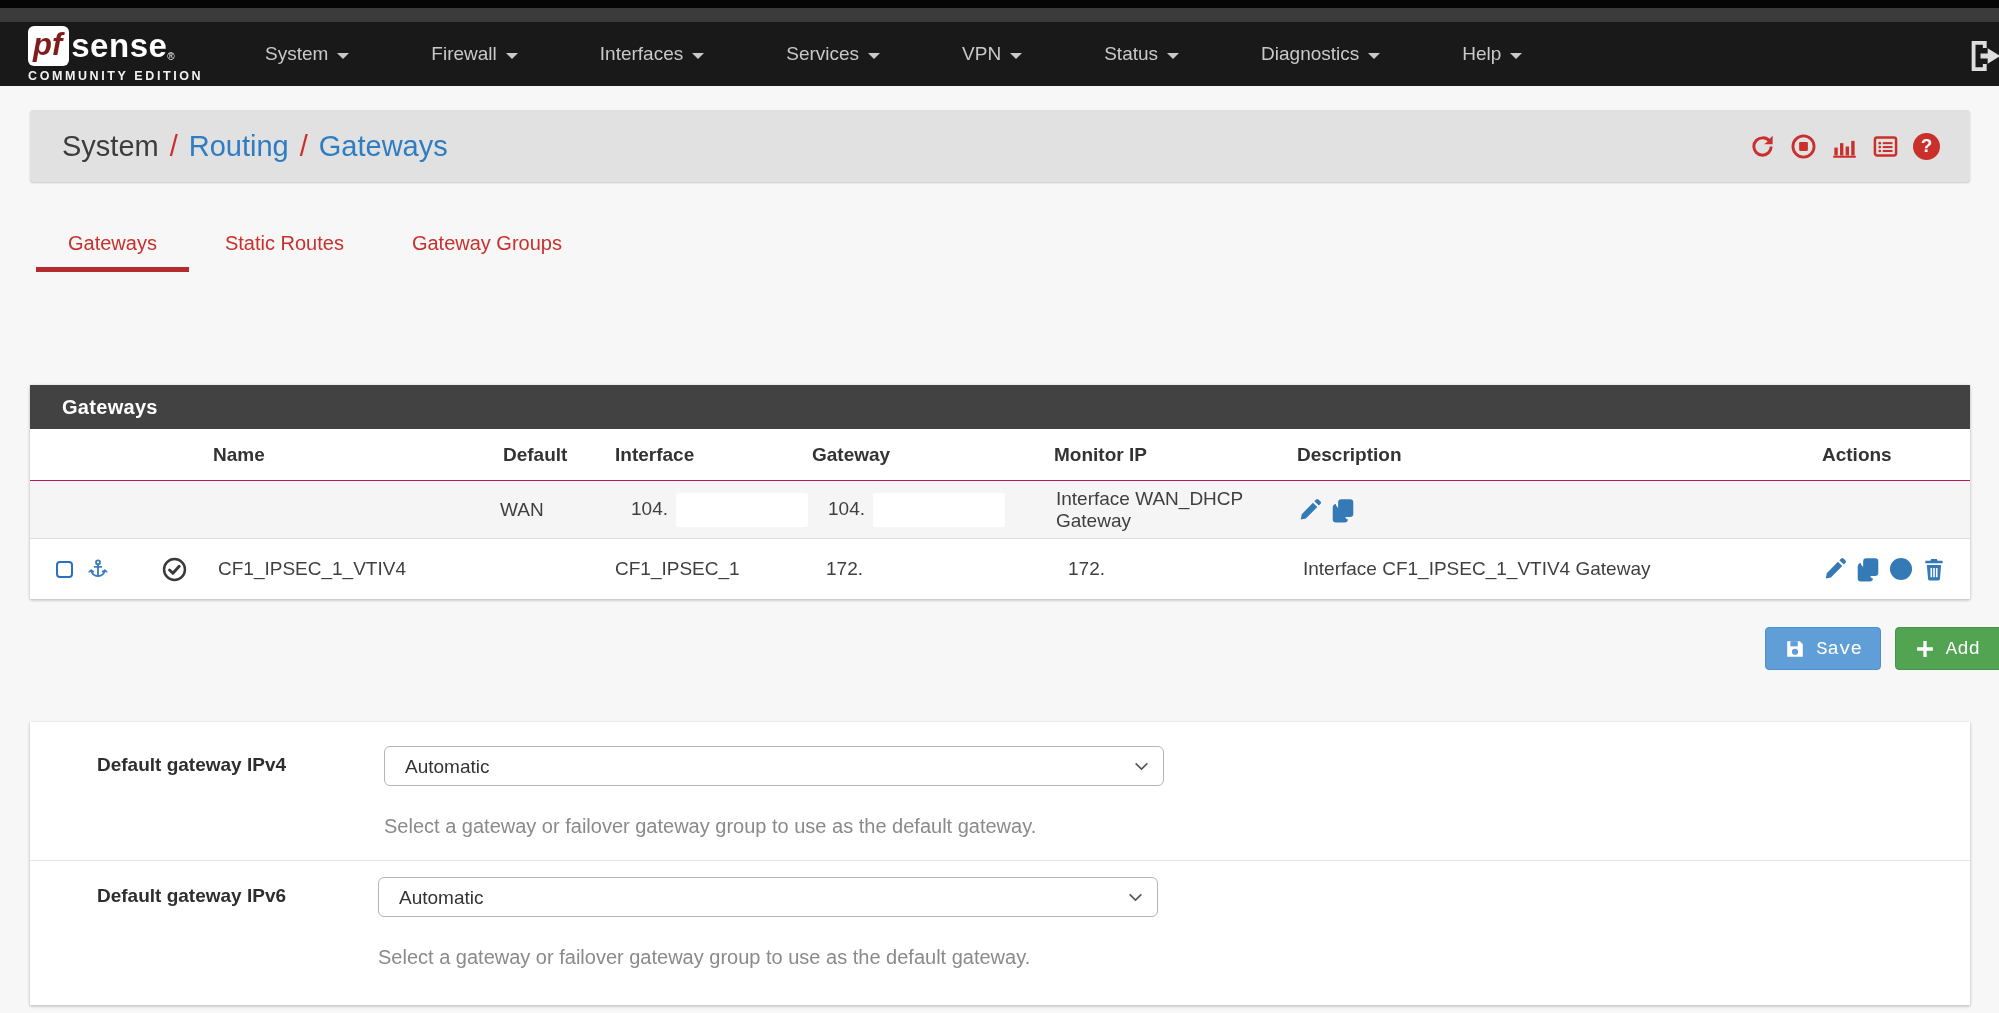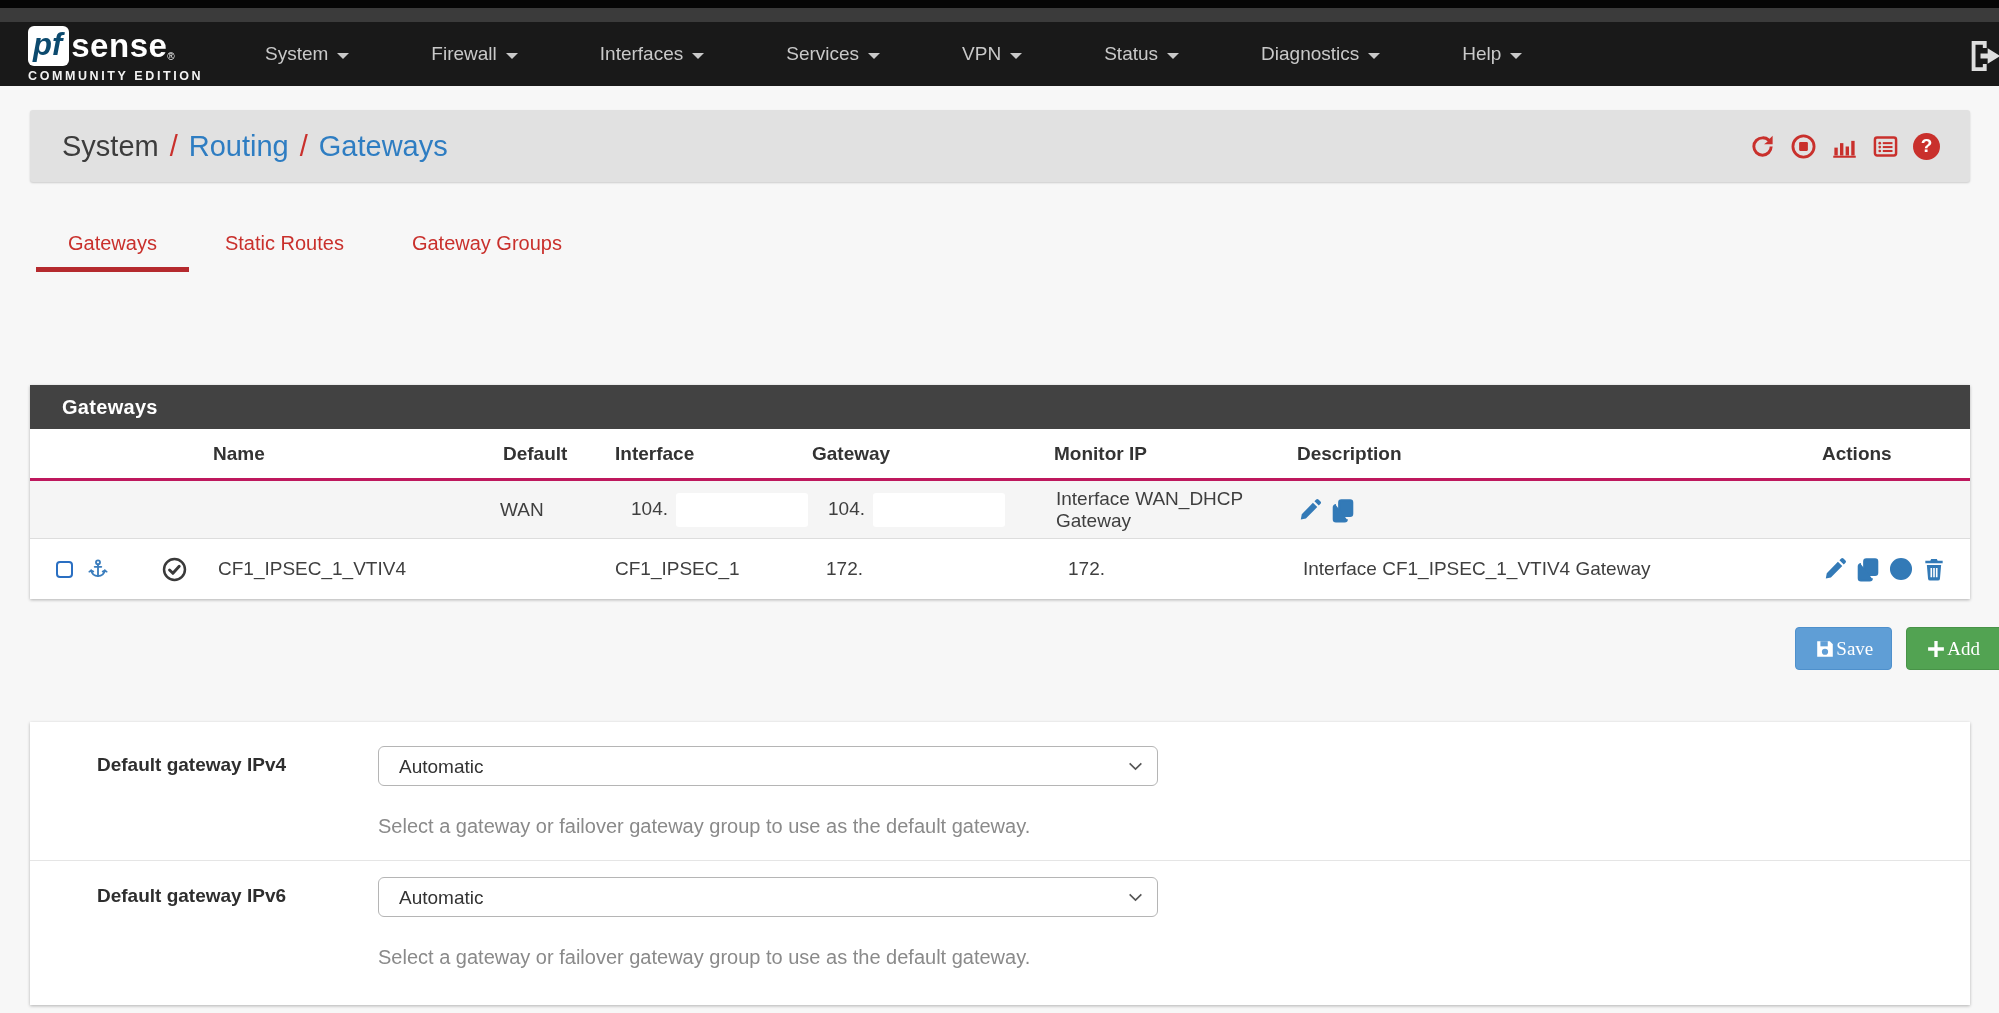--- a/index.html
+++ b/index.html
@@ -6,21 +6,21 @@
   html,body { width:1999px; height:1013px; overflow:hidden; background:#f7f7f7;
               font-family:"Liberation Sans", sans-serif; color:#3f3f3f; }
 
   
   .top-edge  { height:8px; background:#060606; }
   .top-strip { height:14px; background:#3b3b3b; }
   .navbar { height:64px; background:#191919; display:flex; align-items:center; position:relative; }
 
   .brand { margin-left:28px; width:182px; cursor:pointer; }
   .brand-row { display:flex; align-items:center; height:40px; }
-  .brand-pf { background:#fff; color:#0c4a6e; font-weight:bold; font-style:italic;
+  .brand-pf { background:#fff; color:#7f1d1d; font-weight:bold; font-style:italic;
               font-size:31px; padding:1px 7px 3px 5px; border-radius:6px; line-height:36px; }
   .brand-sense { color:#fff; font-weight:bold; font-size:33px; letter-spacing:.5px; margin-left:2px; }
   .brand-reg { color:#fff; font-size:10px; align-self:flex-end; margin-bottom:4px; }
   .brand-sub { color:#f2f2f2; font-size:12.5px; font-weight:bold; letter-spacing:2.6px; margin-top:3px; white-space:nowrap; }
 
   .nav-items { display:flex; margin-left:14px; height:64px; }
   .nav-item { display:flex; align-items:center; padding:0 41px; color:#c9c9c9; font-size:19px; cursor:pointer; }
   .caret { width:0; height:0; border-left:6px solid transparent; border-right:6px solid transparent;
            border-top:6px solid #c9c9c9; margin-left:9px; margin-top:3px; }
   .signout { position:absolute; right:-6px; top:14px; width:40px; height:36px; cursor:pointer; }
@@ -45,21 +45,21 @@
   .tab.active { border-bottom:5px solid #b52a2e; }
 
   
   .panel { position:absolute; left:30px; width:1940px; background:#fff; box-shadow:0 1px 3px rgba(0,0,0,.28); }
   .panel-heading { height:44px; background:#424242; color:#fff; font-weight:bold; font-size:20px;
                    line-height:44px; padding-left:32px; letter-spacing:.3px; }
 
   
   .panel-gateways { top:385px; }
   .trow { display:grid; grid-template-columns:125px 345px 115px 195px 240px 247px 525px auto; align-items:center; }
-  .thead { height:52px; font-weight:bold; font-size:19px; color:#333; border-bottom:3px solid #be185d; background:#fff; }
+  .thead { height:52px; font-weight:bold; font-size:19px; color:#333; border-bottom:1px solid #be185d; background:#fff; }
   .th-name { padding-left:58px; }
   .th-default { padding-left:3px; }
   .th-gateway { padding-left:2px; }
   .th-monitor { padding-left:4px; }
   .gw-row { font-size:19px; }
   .row-0 { height:58px; background:#f5f5f5; border-bottom:1px solid #ddd; }
   .row-1 { height:60px; background:#ffffff; }
   .cell-select { padding-left:26px; display:flex; align-items:center; gap:14px; }
   .cell-name { padding-left:6px; display:flex; align-items:center; }
   .cell-gateway { padding-left:16px; }
@@ -75,31 +75,31 @@
   .icon-anchor svg { width:100%; height:100%; display:block; }
 
   .redact { display:inline-block; width:132px; height:34px; background:#fff; border-radius:3px;
             vertical-align:middle; margin-left:8px; }
 
   .aicon { width:26px; height:26px; color:#337ab7; cursor:pointer; }
   .aicon svg { width:100%; height:100%; fill:currentColor; display:block; }
 
   
   .actions-bar { position:absolute; top:627px; left:30px; right:-8px; display:flex; justify-content:flex-end; gap:14px; }
-  .btn { display:flex; align-items:center; height:43px; border:none; border-radius:4px;
-         color:#fff; font-size:19px; font-family:Liberation Serif, serif; padding:0 18px; cursor:pointer; }
+  .btn { display:flex; align-items:center; gap:10px; height:43px; border:none; border-radius:4px;
+         color:#fff; font-size:19px; font-family:Liberation Mono, monospace; padding:0 18px; cursor:pointer; }
   .btn svg { width:22px; height:22px; display:block; }
   .btn-save { background:#5f9ed6; border:1px solid #4e90cc; }
   .btn-add  { background:#52a352; border:1px solid #489348; padding-right:26px; }
 
   
   .panel-default { top:722px; height:283px; }
   .form-row { display:grid; grid-template-columns:348px 1fr; padding-bottom:22px; }
   .form-row + .form-row { border-top:1px solid #e5e5e5; }
-  .fr-1 { padding-top:24px; }
+  .fr-1 { padding-top:24px;gap:6px; }
   .fr-2 { padding-top:16px; }
   .f-label { padding-left:67px; padding-top:8px; font-weight:bold; font-size:19px; color:#2e2e2e; }
   .f-control { position:relative; width:780px; }
   .f-select { width:780px; height:40px; border:1px solid #b5b5b5; border-radius:6px; background:#fff;
               font-size:19px; color:#333; padding:0 44px 0 20px; appearance:none; -webkit-appearance:none;
               font-family:"Liberation Sans",sans-serif; }
   .f-chevron { position:absolute; right:14px; top:12px; width:17px; height:17px; pointer-events:none; }
   .f-help { margin-top:29px; font-size:20px; color:#8a8a8a; }
 </style>
 </head>

